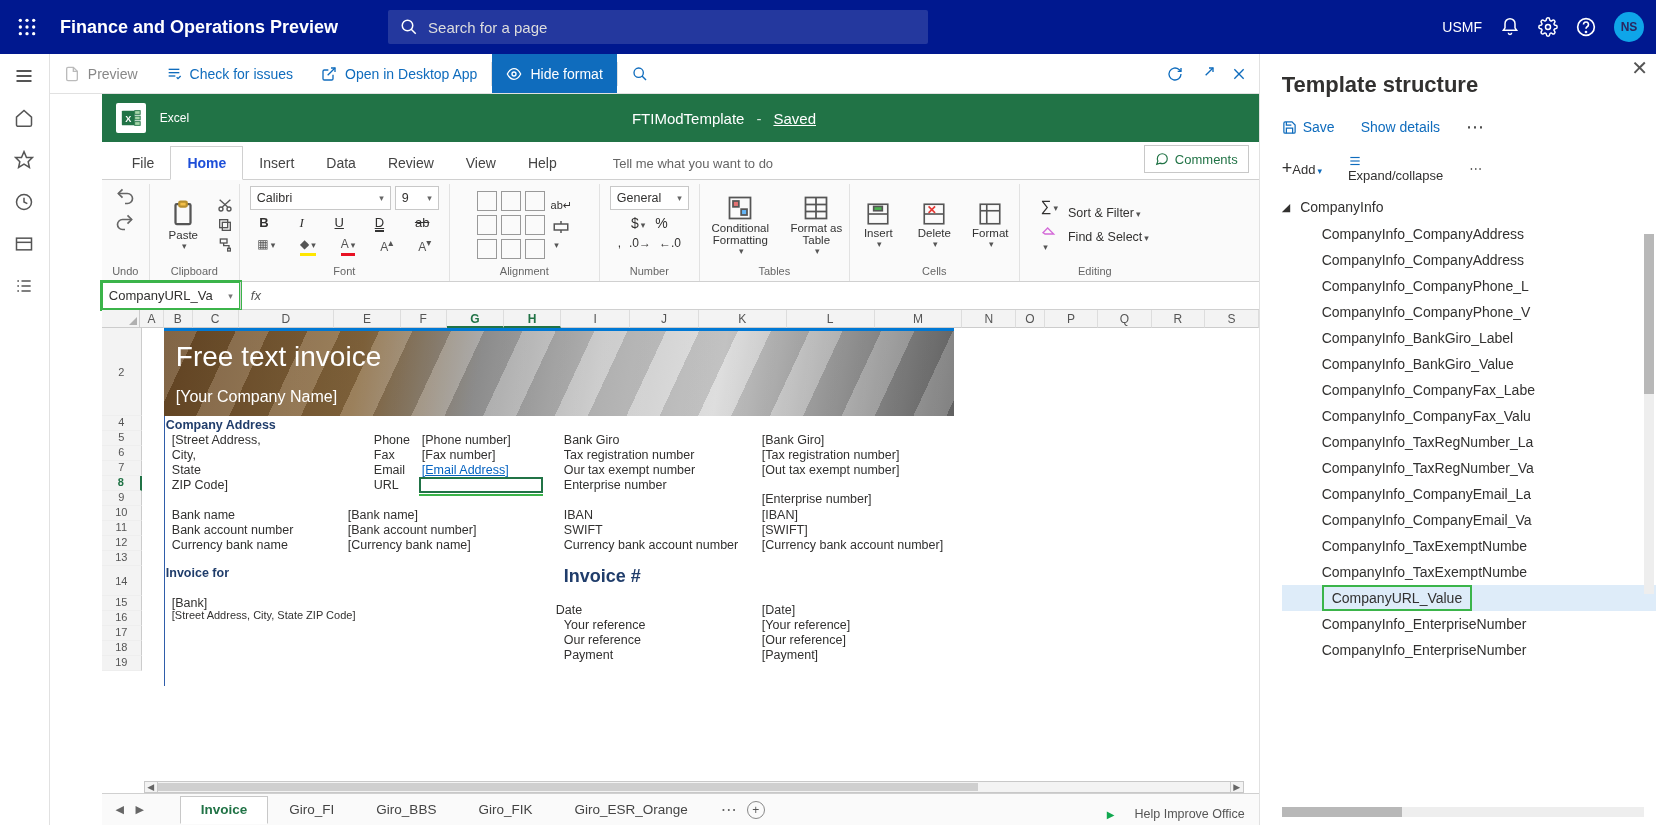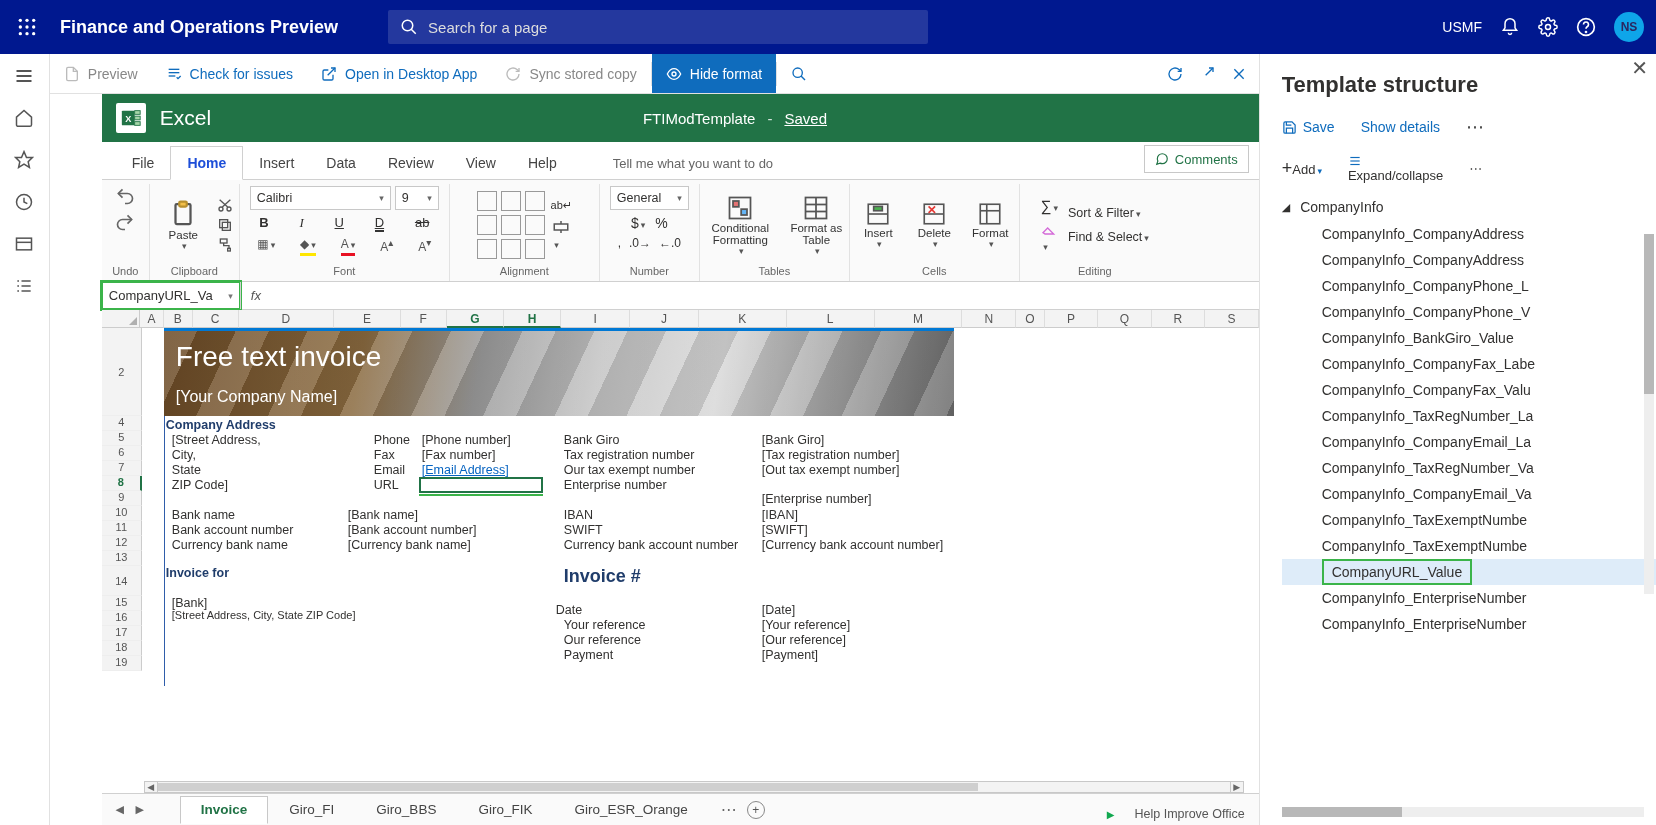--- a/index.html
+++ b/index.html
@@ -19,21 +19,21 @@
   .cmd-bar { height:40px; border-bottom:1px solid #e1e1e1; display:flex; align-items:center; font-size:14px; position:relative;}
   .cmd-bar .itm { display:flex; align-items:center; gap:8px; height:100%; padding:0 14px; color:#0F6CBD;}
   .cmd-bar .itm.gray { color:#888; }
   .cmd-bar .itm.primary { background:#0F6CBD; color:#fff;}
   .cmd-bar .sep { width:1px; height:24px; background:#e1e1e1;}
   .cmd-bar .right-icons { margin-left:auto; display:flex; align-items:center; gap:16px; padding-right:12px;}
   .cmd-bar .right-icons svg { width:16px; height:16px;}
   .excel-wrap { flex:1 1 auto; display:flex; flex-direction:column; padding: 0 0 0 52px; min-height:0;}
   .excel-header { height:48px; background:#217346; color:#fff; display:flex; align-items:center; padding:0 14px; gap:14px;}
   .excel-icon { width:30px; height:30px; background:#fff; color:#217346; display:flex; align-items:center; justify-content:center; font-weight:700; font-size:14px; border-radius:2px;}
-  .excel-header .app { font-size:21px;}
+  .excel-header .app { font-size:12px;}
   .excel-header .doc { margin-left:auto; margin-right:auto; display:flex; gap:12px; align-items:center; font-size:15px;}
   .excel-header .doc .sep2 { opacity:.8;}
   .excel-header .doc .saved { text-decoration:underline; }
   .excel-tabs { height:38px; display:flex; align-items:flex-end; padding-left:14px; gap:0; border-bottom:1px solid #d0d0d0;}
   .excel-tabs .tab { padding:8px 16px; font-size:14px; color:#444;}
   .excel-tabs .tab.active { background:#fff; border-top:1px solid #d0d0d0; border-left:1px solid #d0d0d0; border-right:1px solid #d0d0d0; border-bottom:1px solid #fff; color:#1d4ed8; font-weight:700; position:relative; top:1px;}
   .excel-tabs .tell { margin-left:40px; color:#666; padding:8px 0;}
   .excel-tabs .comments-btn { margin-left:auto; margin-right:10px; margin-bottom:6px; border:1px solid #c8c8c8; height:28px; padding:0 10px; display:flex; align-items:center; gap:6px; color:#217346; font-size:13px;}
   .ribbon { height:102px; background:#fafafa; border-bottom:1px solid #d0d0d0; display:flex; padding:4px 0 0 0; }
   .rgrp { border-right:1px solid #e2e2e2; display:flex; flex-direction:column; align-items:center; justify-content:space-between; padding:2px 10px 2px 10px;}
@@ -220,27 +220,20 @@
         <span>Check for issues</span>
       </div>
       <div class="itm">
         <svg width="16" height="16" viewBox="0 0 24 24" fill="none" stroke="#0F6CBD" stroke-width="2">
             <path d="M15 3h6v6"></path>
             <path d="M10 14L21 3"></path>
             <path d="M18 13v6a2 2 0 0 1-2 2H5a2 2 0 0 1-2-2V8a2 2 0 0 1 2-2h6"></path>
           </svg>
         <span>Open in Desktop App</span>
       </div>
-      <div class="itm gray">
-        <svg width="16" height="16" viewBox="0 0 24 24" fill="none" stroke="#bbb" stroke-width="2">
-            <path d="M21 12a9 9 0 1 1-3-6.7L21 8"></path>
-            <polyline points="21 3 21 8 16 8"></polyline>
-          </svg>
-        <span>Sync stored copy</span>
-      </div>
       <div class="sep"></div>
       <div class="itm primary">
         <svg width="16" height="16" viewBox="0 0 24 24" fill="none" stroke="#fff" stroke-width="2">
             <path d="M2 12s4-8 10-8 10 8 10 8-4 8-10 8S2 12 2 12z"></path>
             <circle cx="12" cy="12" r="3"></circle>
           </svg>
         <span>Hide format</span>
       </div>
       <div class="sep"></div>
       <div class="itm" style="flex:1;justify-content:flex-start">
@@ -680,26 +673,27 @@
     <div class="tree">
       <div class="root">
         <span style="font-size:11px">◢</span>
         <span>CompanyInfo</span>
       </div>
       <div id="treeleaves">
           <div class="leaf"><span>CompanyInfo_CompanyAddress</span></div>
           <div class="leaf"><span>CompanyInfo_CompanyAddress</span></div>
           <div class="leaf"><span>CompanyInfo_CompanyPhone_L</span></div>
           <div class="leaf"><span>CompanyInfo_CompanyPhone_V</span></div>
+          <div class="leaf"><span>CompanyInfo_BankGiro_Label</span></div>
           <div class="leaf"><span>CompanyInfo_BankGiro_Value</span></div>
           <div class="leaf"><span>CompanyInfo_CompanyFax_Labe</span></div>
           <div class="leaf"><span>CompanyInfo_CompanyFax_Valu</span></div>
           <div class="leaf"><span>CompanyInfo_TaxRegNumber_La</span></div>
+          <div class="leaf"><span>CompanyInfo_TaxRegNumber_Va</span></div>
           <div class="leaf"><span>CompanyInfo_CompanyEmail_La</span></div>
-          <div class="leaf"><span>CompanyInfo_TaxRegNumber_Va</span></div>
           <div class="leaf"><span>CompanyInfo_CompanyEmail_Va</span></div>
           <div class="leaf"><span>CompanyInfo_TaxExemptNumbe</span></div>
           <div class="leaf"><span>CompanyInfo_TaxExemptNumbe</span></div>
           <div class="leaf selected"><span>CompanyURL_Value</span></div>
           <div class="leaf"><span>CompanyInfo_EnterpriseNumber</span></div>
           <div class="leaf"><span>CompanyInfo_EnterpriseNumber</span></div>
         </div>
     </div>
     <div class="vscroll">
         <div class="thumb3"></div>

